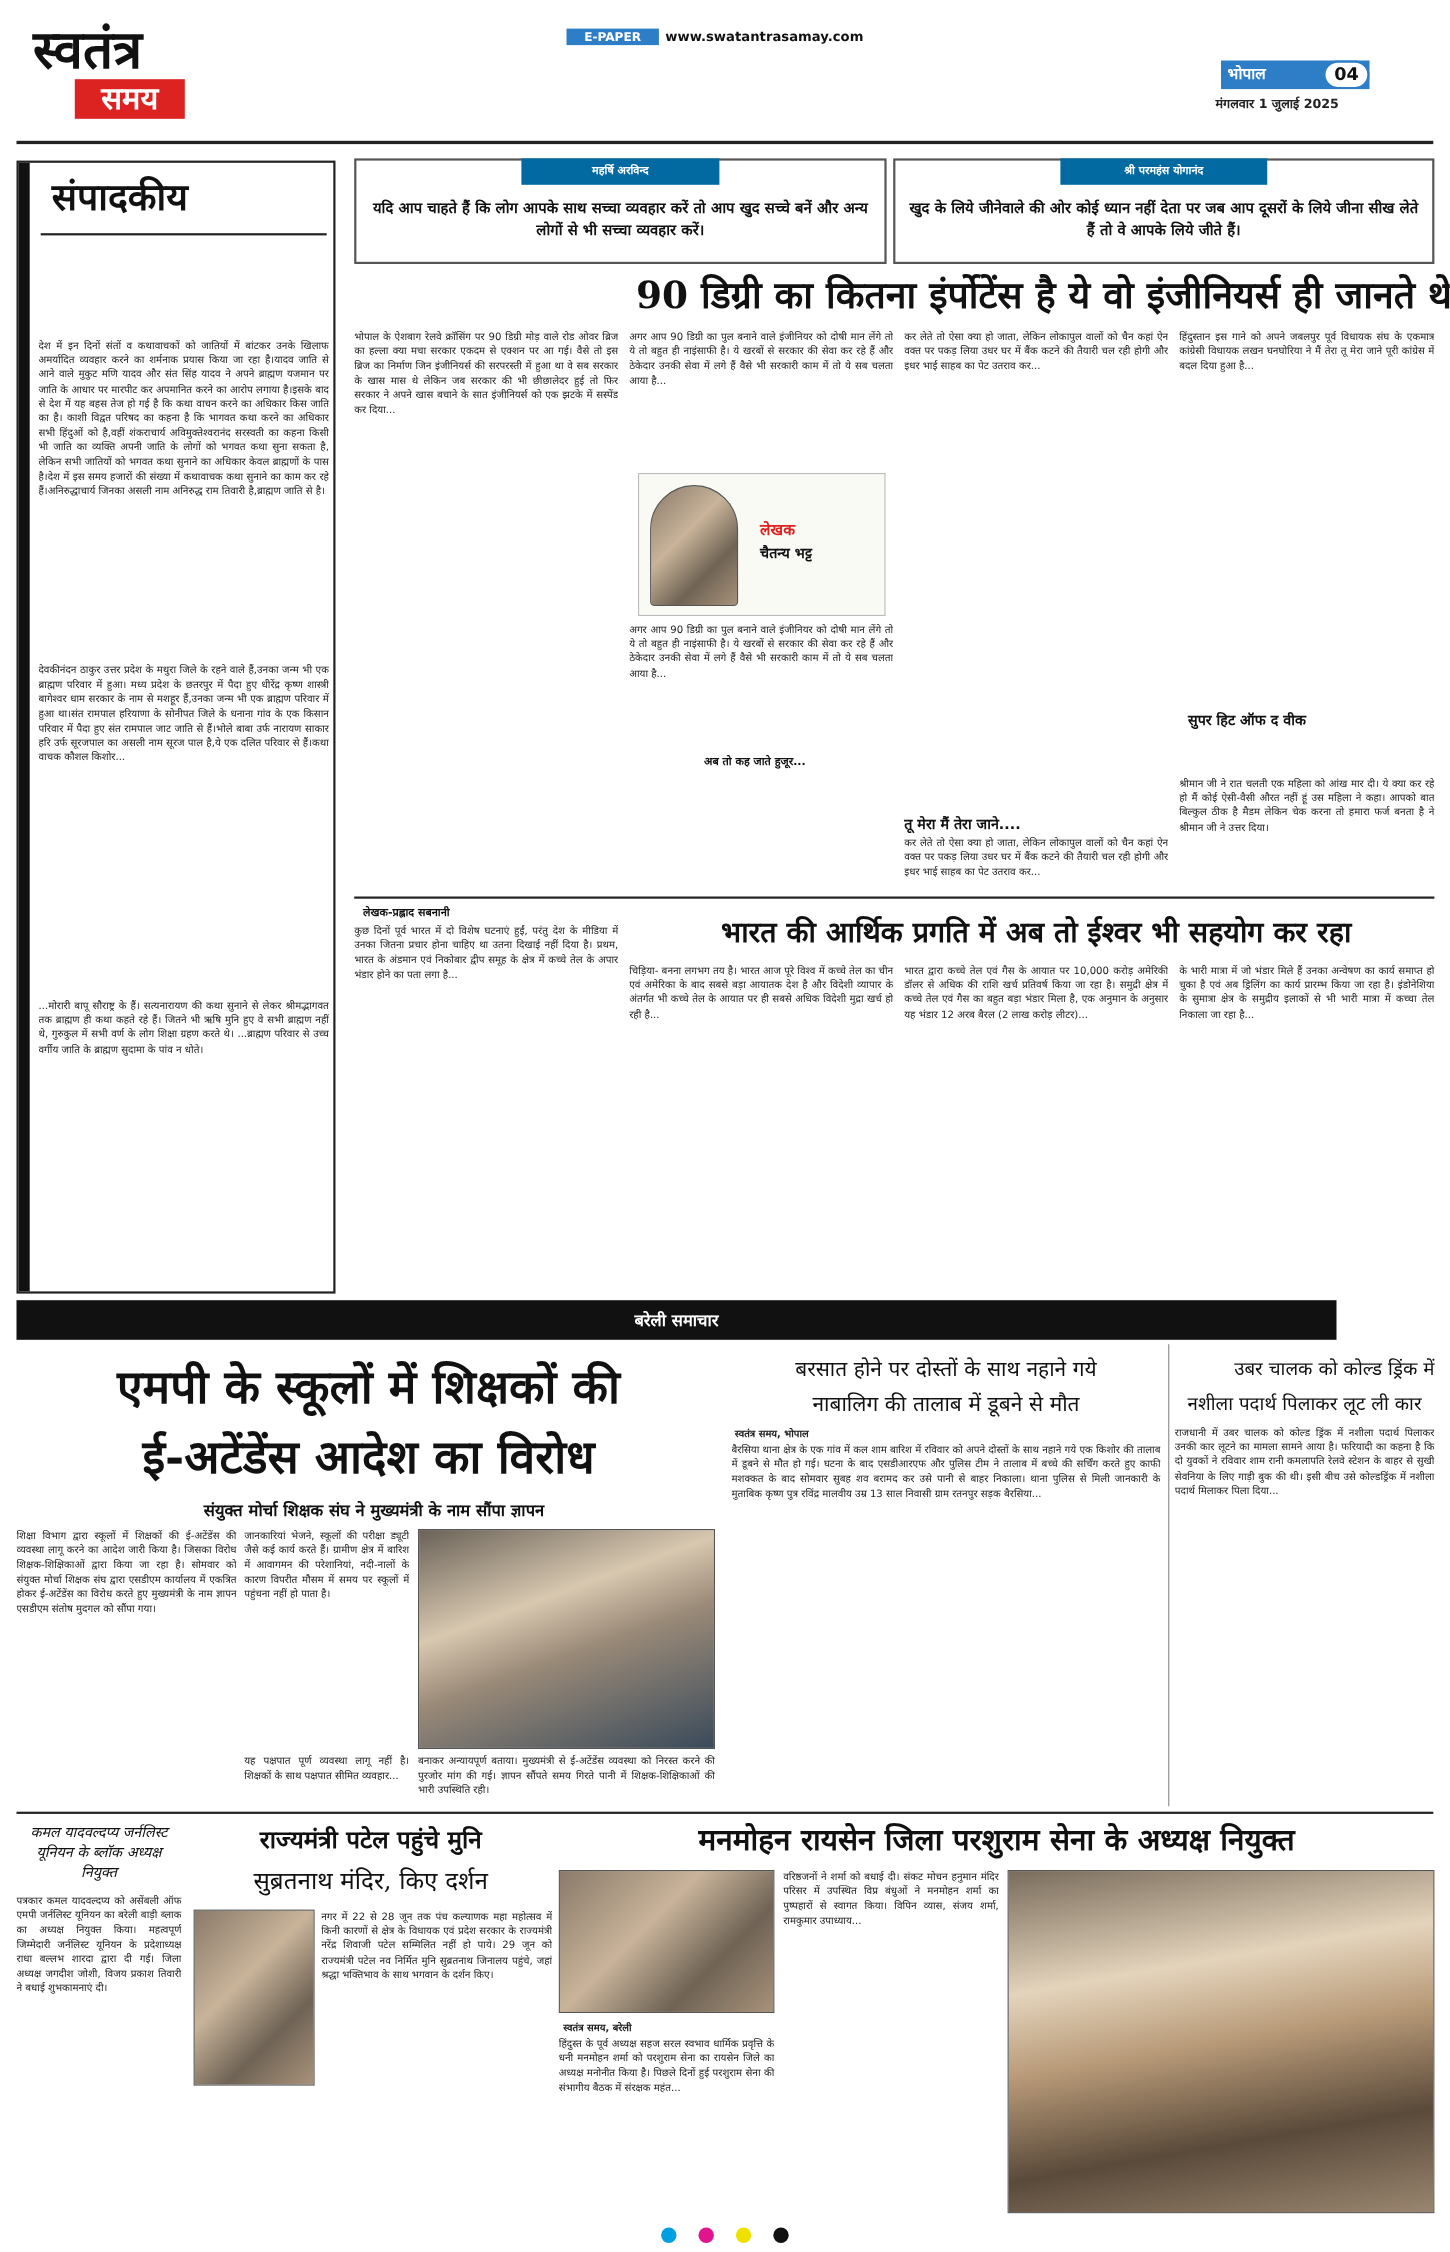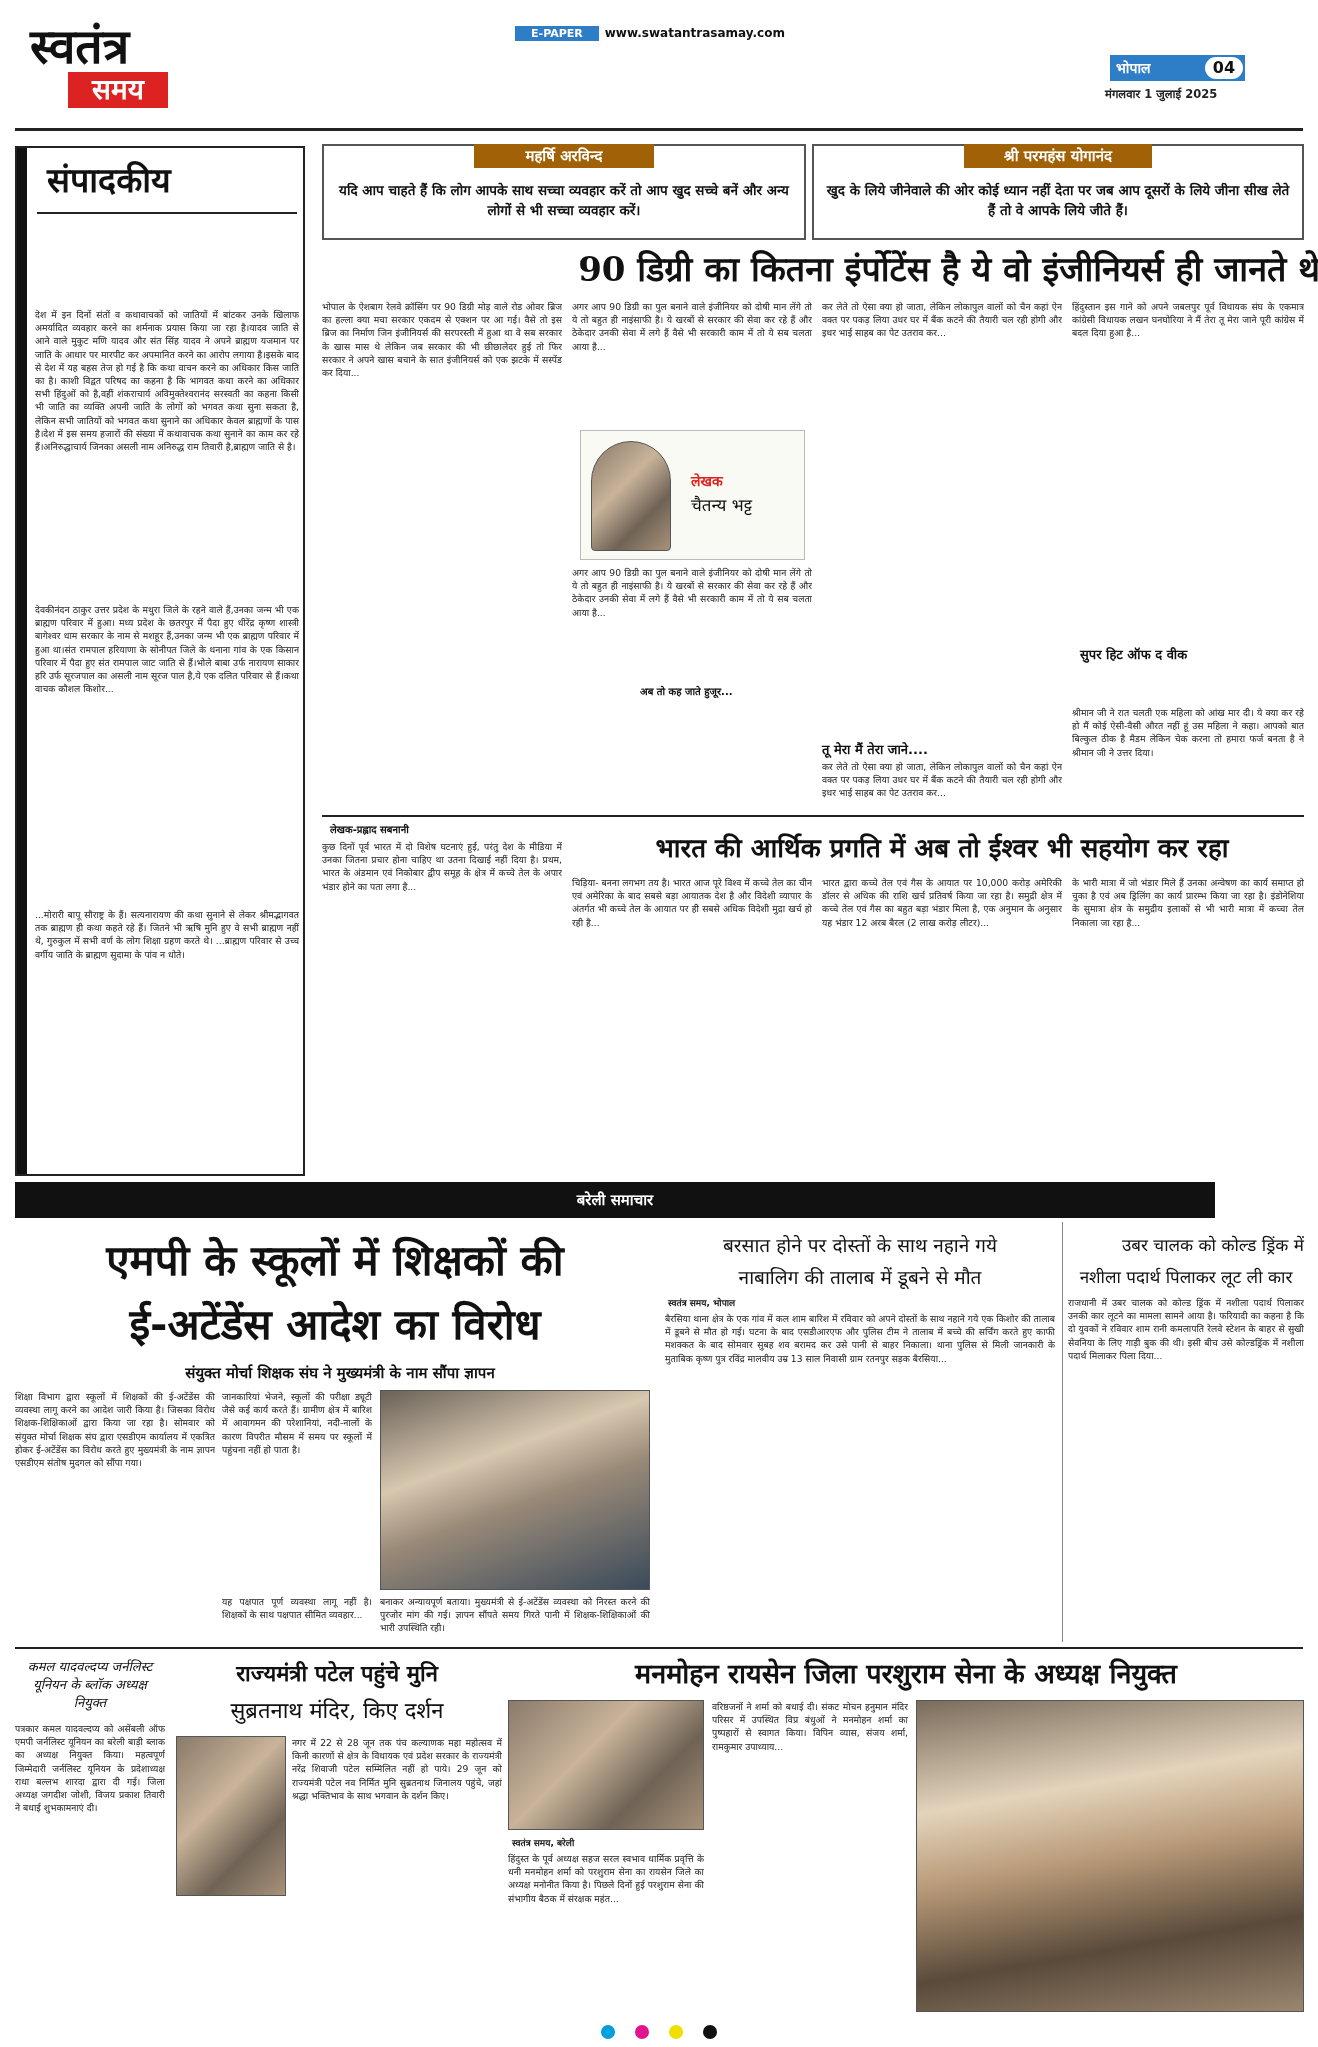--- a/index.html
+++ b/index.html
@@ -15,21 +15,21 @@
 .logo .l1{font-family:"DejaVu Serif",serif;font-weight:bold;font-size:48px;color:#111;line-height:52px}
 .logo .l2{background:#d22;color:#fff;font-family:"DejaVu Serif",serif;font-weight:bold;font-size:28px;line-height:36px;width:100px;text-align:center;margin-left:38px}
 .mast{left:470px;top:22px;width:360px;text-align:center}
 .mast .t{font-family:"DejaVu Serif",serif;font-weight:bold;font-size:44px;color:#444;line-height:56px}
 .mast .e{display:inline-block;background:#2e7ec7;color:#fff;font-size:11px;font-weight:bold;padding:0 16px;line-height:15px}
 .mast .u{display:inline-block;font-size:12px;font-weight:bold;color:#111;margin-left:6px}
 .place{left:1110px;top:55px;width:135px;height:26px;background:#2e7ec7;color:#fff;font-weight:bold;font-size:14px;line-height:26px;padding-left:6px}
 .place .pg{position:absolute;right:0;top:0;width:42px;height:26px;background:#fff;color:#111;border-radius:13px;border:2px solid #2e7ec7;text-align:center;font-size:16px;line-height:22px}
 .date{left:1105px;top:86px;font-size:11.5px;font-weight:bold;color:#222}
 .quote{top:144px;height:96px;border:2px solid #555;background:#fff}
-.qlabel{position:absolute;top:-2px;left:0;right:0;height:24px;background:#a16207;color:#fff;font-weight:bold;font-size:15px;text-align:center;line-height:24px}
+.qlabel{position:absolute;top:-2px;left:0;right:0;height:24px;background:#0369a1;color:#fff;font-weight:bold;font-size:10px;text-align:center;line-height:24px}
 .qtext{position:absolute;top:34px;left:8px;right:8px;font-size:13.5px;font-weight:bold;line-height:20px;text-align:center;color:#111}
 .bar{background:#111;color:#fff;text-align:center;font-weight:bold;font-size:15px}
 .cmyk span{display:inline-block;width:14px;height:14px;border-radius:7px;margin:0 10px}
 </style>
 </head>
 <body>
 
 <div class="abs logo">
   <div class="l1">स्वतंत्र</div>
   <div class="l2">समय</div>
@@ -63,21 +63,21 @@
   <div class="qlabel" style="left:150px;right:150px">श्री परमहंस योगानंद</div>
   <div class="qtext">खुद के लिये जीनेवाले की ओर कोई ध्यान नहीं देता पर जब आप दूसरों के लिये जीना सीख लेते हैं तो वे आपके लिये जीते हैं।</div>
 </div>
 
 <div class="abs hl" style="left:338px;top:244px;width:982px;font-size:34px;line-height:50px;text-align:right">90 डिग्री का कितना इंर्पोटेंस है ये वो इंजीनियर्स ही जानते थे</div>
 <div class="abs txt" style="left:322px;top:300px;width:240px;height:510px">भोपाल के ऐशबाग रेलवे क्रॉसिंग पर 90 डिग्री मोड़ वाले रोड ओवर ब्रिज का हल्ला क्या मचा सरकार एकदम से एक्शन पर आ गई। वैसे तो इस ब्रिज का निर्माण जिन इंजीनियर्स की सरपरस्ती में हुआ था वे सब सरकार के खास मास थे लेकिन जब सरकार की भी छीछालेदर हुई तो फिर सरकार ने अपने खास बचाने के सात इंजीनियर्स को एक झटके में सस्पेंड कर दिया...</div>
 <div class="abs txt" style="left:572px;top:300px;width:240px;height:120px">अगर आप 90 डिग्री का पुल बनाने वाले इंजीनियर को दोषी मान लेंगे तो ये तो बहुत ही नाइंसाफी है। ये खरबों से सरकार की सेवा कर रहे हैं और ठेकेदार उनकी सेवा में लगे हैं वैसे भी सरकारी काम में तो ये सब चलता आया है...</div>
 <div class="abs" style="left:580px;top:430px;width:225px;height:130px;border:1px solid #bbb;background:#fafaf5">
   <div class="photo" style="position:absolute;left:10px;top:10px;width:80px;height:110px;border-radius:40px 40px 4px 4px"></div>
   <div style="position:absolute;left:110px;top:40px;color:#d22;font-size:14px;font-weight:bold">लेखक</div>
-  <div style="position:absolute;left:110px;top:62px;font-size:17px;font-weight:normal">चैतन्य भट्ट</div>
+  <div style="position:absolute;left:110px;top:62px;font-size:13px;font-weight:bold">चैतन्य भट्ट</div>
 </div>
 <div class="abs txt" style="left:572px;top:566px;width:240px;height:244px">अगर आप 90 डिग्री का पुल बनाने वाले इंजीनियर को दोषी मान लेंगे तो ये तो बहुत ही नाइंसाफी है। ये खरबों से सरकार की सेवा कर रहे हैं और ठेकेदार उनकी सेवा में लगे हैं वैसे भी सरकारी काम में तो ये सब चलता आया है...</div>
 <div class="abs" style="left:640px;top:684px;font-size:10px;font-weight:bold">अब तो कह जाते हुजूर...</div>
 <div class="abs txt" style="left:822px;top:300px;width:240px;height:430px">कर लेते तो ऐसा क्या हो जाता, लेकिन लोकापुल वालों को चैन कहां ऐन वक्त पर पकड़ लिया उधर घर में बैंक कटने की तैयारी चल रही होगी और इधर भाई साहब का पेट उतराव कर...</div>
 <div class="abs" style="left:822px;top:740px;font-size:13px;font-weight:bold">तू मेरा मैं तेरा जाने....</div>
 <div class="abs txt" style="left:822px;top:760px;width:240px;height:50px">कर लेते तो ऐसा क्या हो जाता, लेकिन लोकापुल वालों को चैन कहां ऐन वक्त पर पकड़ लिया उधर घर में बैंक कटने की तैयारी चल रही होगी और इधर भाई साहब का पेट उतराव कर...</div>
 <div class="abs txt" style="left:1072px;top:300px;width:232px;height:380px">हिंदुस्तान इस गाने को अपने जबलपुर पूर्व विधायक संघ के एकमात्र कांग्रेसी विधायक लखन घनघोरिया ने मैं तेरा तू मेरा जाने पूरी कांग्रेस में बदल दिया हुआ है...</div>
 <div class="abs" style="left:1080px;top:645px;font-size:13px;font-weight:bold">सुपर हिट ऑफ द वीक</div>
 <div class="abs txt" style="left:1072px;top:706px;width:232px;height:104px">श्रीमान जी ने रात चलती एक महिला को आंख मार दी। ये क्या कर रहे हो मैं कोई ऐसी-वैसी औरत नहीं हूं उस महिला ने कहा। आपको बात बिल्कुल ठीक है मैडम लेकिन चेक करना तो हमारा फर्ज बनता है ने श्रीमान जी ने उत्तर दिया।</div>
 <div class="abs rule" style="left:322px;top:815px;width:982px;height:2px"></div>

